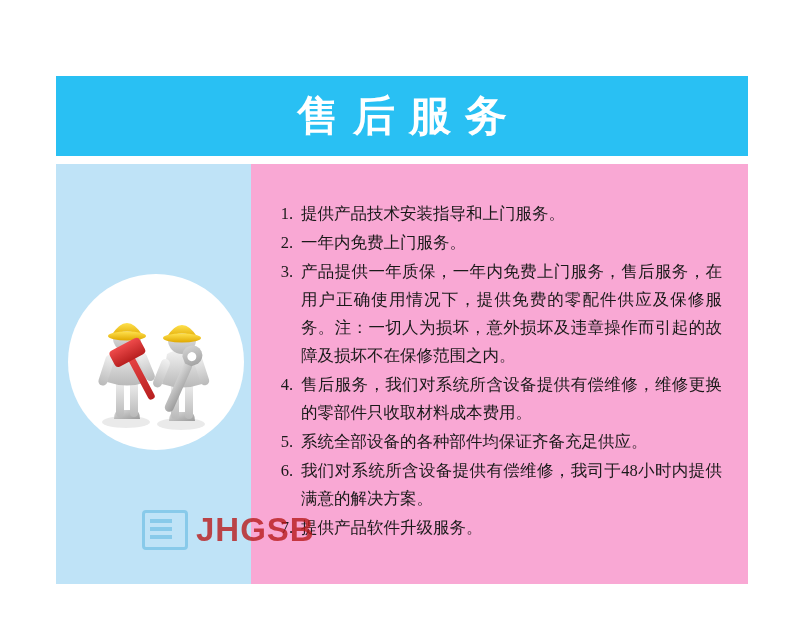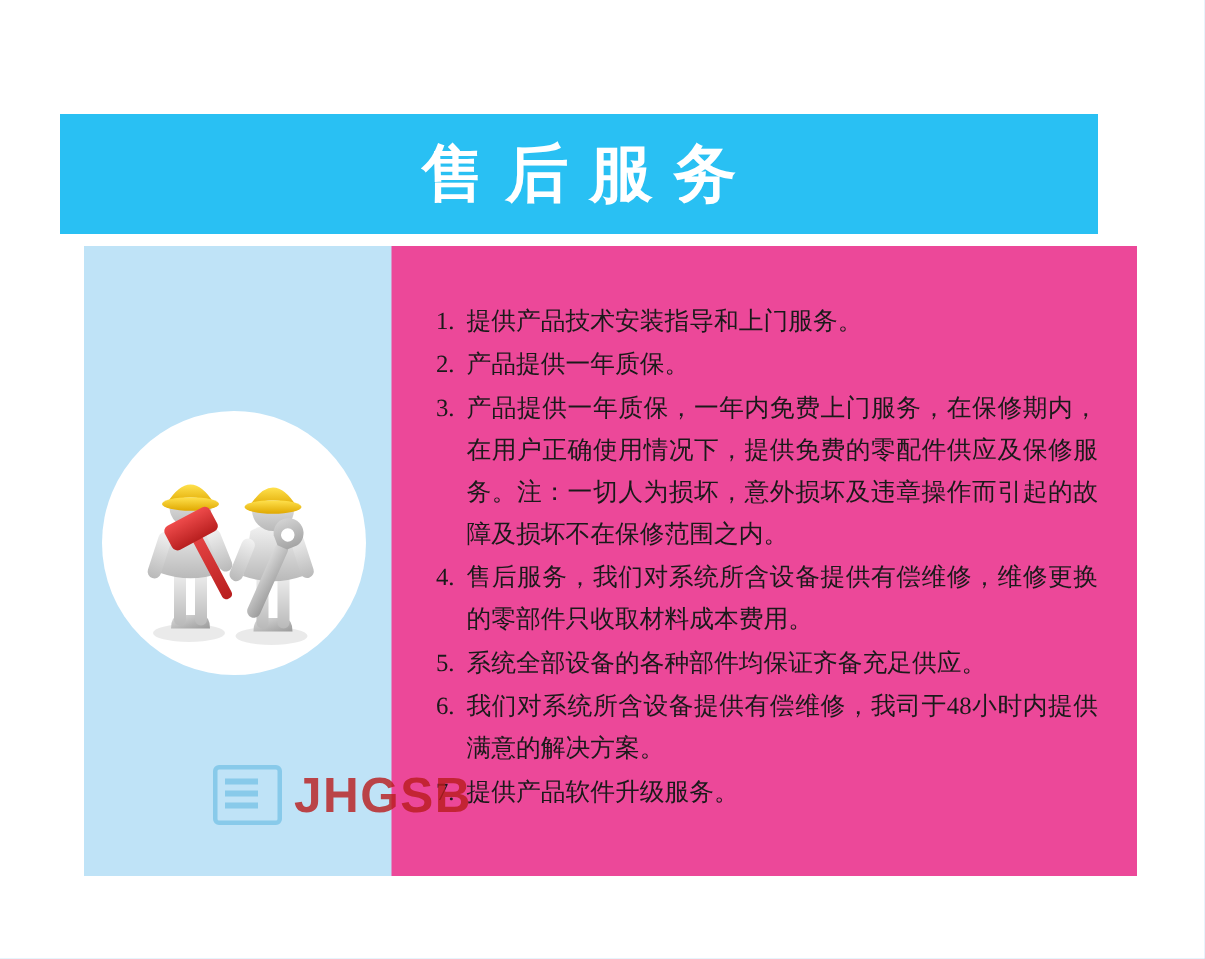--- a/index.html
+++ b/index.html
@@ -15,21 +15,21 @@
   }
   .page {
     position: relative;
     width: 803px;
     height: 639px;
     background: #ffffff;
   }
   
   .header-band {
     position: absolute;
-    left: 40px;
+    left: 56px;
     top: 76px;
     width: 692px;
     height: 80px;
     background: #29c0f3;
     display: flex;
     align-items: center;
     justify-content: center;
   }
   .header-title {
     color: #ffffff;
@@ -45,25 +45,25 @@
     position: absolute;
     left: 56px;
     top: 164px;
     width: 692px;
     height: 420px;
     background: #bfe3f7;
   }
   
   .content-area {
     position: absolute;
-    left: 205px;
+    left: 195px;
     top: 0px;
     width: 497px;
     height: 420px;
-    background: #ec4899;
+    background: #f9a8d4;
   }
   .list {
     margin: 0;
     padding: 36px 26px 0 46px;
     list-style: none;
     counter-reset: item;
   }
   .list li {
     position: relative;
     counter-increment: item;
@@ -214,22 +214,22 @@
           <rect x="108" y="86" width="9" height="54" rx="4.5" fill="url(#gsteel)"></rect>
           <path d="M104 84 a10 10 0 1 1 17 0 l-5 5 h-7 z" fill="url(#gsteel)"></path>
           <circle cx="112.5" cy="80" r="4.5" fill="#ffffff"></circle>
         </g>
       </svg>
     </div>
 
     <div class="content-area">
       <ol class="list">
         <li>提供产品技术安装指导和上门服务。</li>
-        <li>产品提供一年质保。</li>
-        <li>产品提供一年质保，一年内免费上门服务，在保修期内，在用户正确使用情况下，提供免费的零配件供应及保修服务。注：一切人为损坏，意外损坏及违章操作而引起的故障及损坏不在保修范围之内。</li>
+        <li>一年内免费上门服务。</li>
+        <li>产品提供一年质保，一年内免费上门服务，售后服务，在用户正确使用情况下，提供免费的零配件供应及保修服务。注：一切人为损坏，意外损坏及违章操作而引起的故障及损坏不在保修范围之内。</li>
         <li>售后服务，我们对系统所含设备提供有偿维修，维修更换的零部件只收取材料成本费用。</li>
         <li>系统全部设备的各种部件均保证齐备充足供应。</li>
         <li>我们对系统所含设备提供有偿维修，我司于48小时内提供满意的解决方案。</li>
         <li>提供产品软件升级服务。</li>
       </ol>
     </div>
 
     <div class="watermark">
       <div class="wm-badge"></div>
       <div class="wm-text">JHGSB</div>

